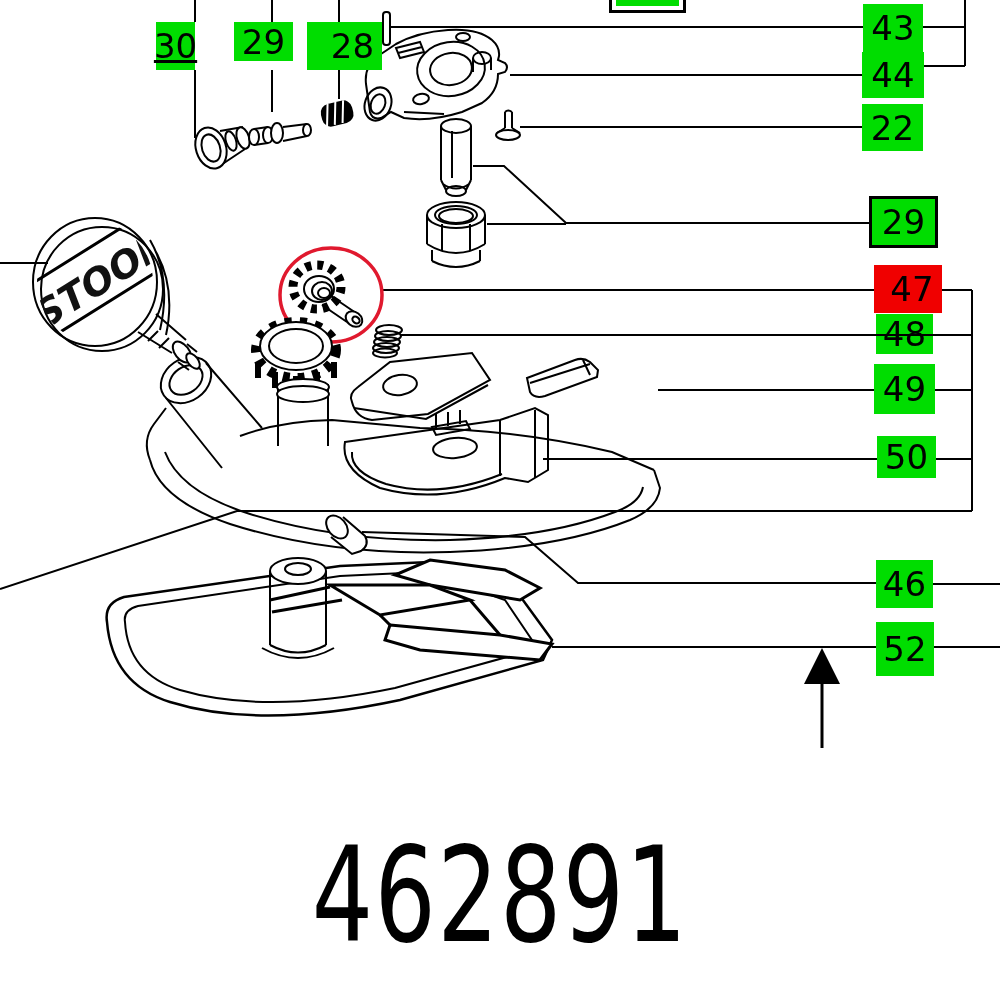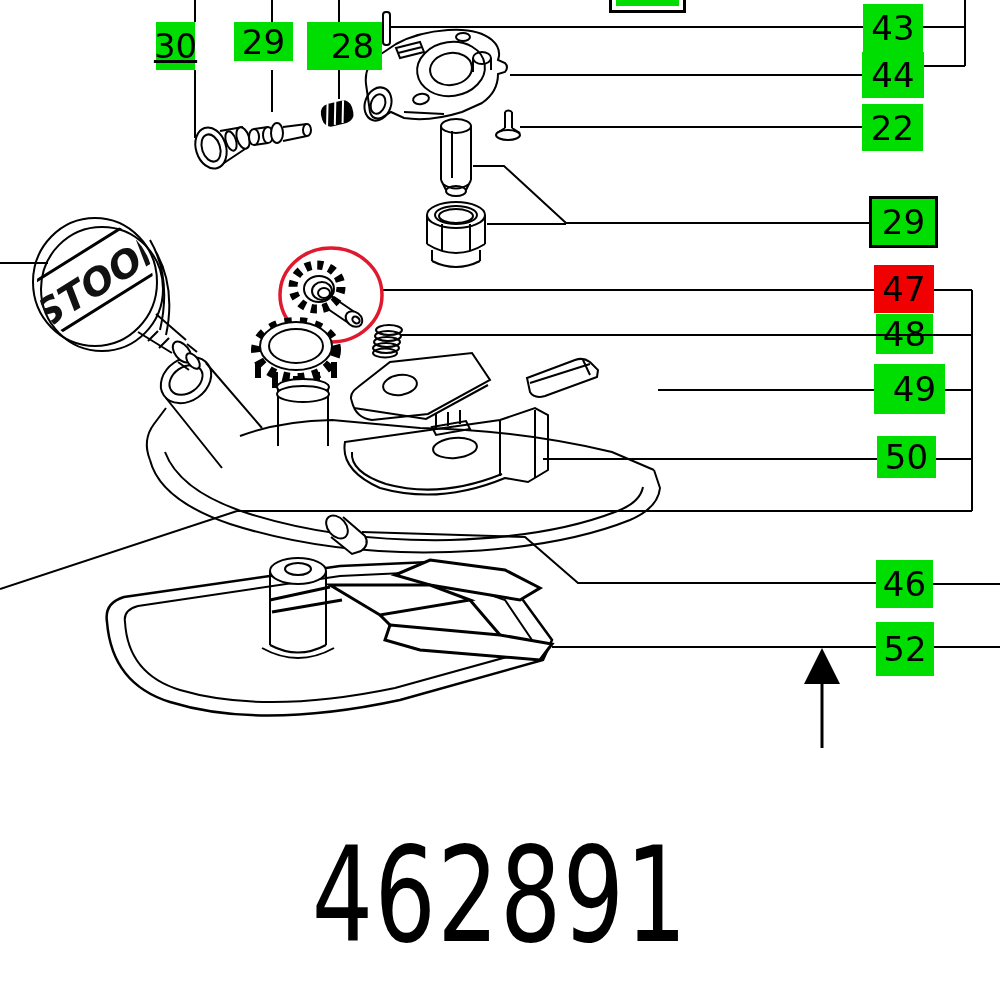--- a/index.html
+++ b/index.html
@@ -214,23 +214,23 @@
 </svg>
 
 <div class="lbl" style="left:156px;top:22px;width:39px;height:48px;text-decoration:underline;">30</div>
 <div class="lbl" style="left:234px;top:22px;width:59px;height:39px;">29</div>
 <div class="lbl" style="left:307px;top:22px;width:59px;height:48px;padding-left:16px;">28</div>
 
 <div class="lbl" style="left:863px;top:4px;width:60px;height:48px;">43</div>
 <div class="lbl" style="left:862px;top:52px;width:62px;height:46px;">44</div>
 <div class="lbl" style="left:862px;top:104px;width:61px;height:47px;">22</div>
 <div class="lbl boxed" style="left:869px;top:196px;width:63px;height:46px;">29</div>
-<div class="lbl red" style="left:874px;top:265px;width:60px;height:48px;">47</div>
+<div class="lbl red" style="left:874px;top:265px;width:60px;height:48px;padding-left:8px;">47</div>
 <div class="lbl" style="left:876px;top:314px;width:57px;height:40px;">48</div>
-<div class="lbl" style="left:874px;top:364px;width:61px;height:50px;padding-left:10px;">49</div>
+<div class="lbl" style="left:874px;top:364px;width:61px;height:50px;">49</div>
 <div class="lbl" style="left:877px;top:436px;width:59px;height:42px;">50</div>
 <div class="lbl" style="left:876px;top:560px;width:57px;height:48px;">46</div>
 <div class="lbl" style="left:876px;top:622px;width:58px;height:54px;">52</div>
 
 <div id="line48"></div>
 
 <div id="cutlbl">
       <div class="inner"></div>
     </div>
 

